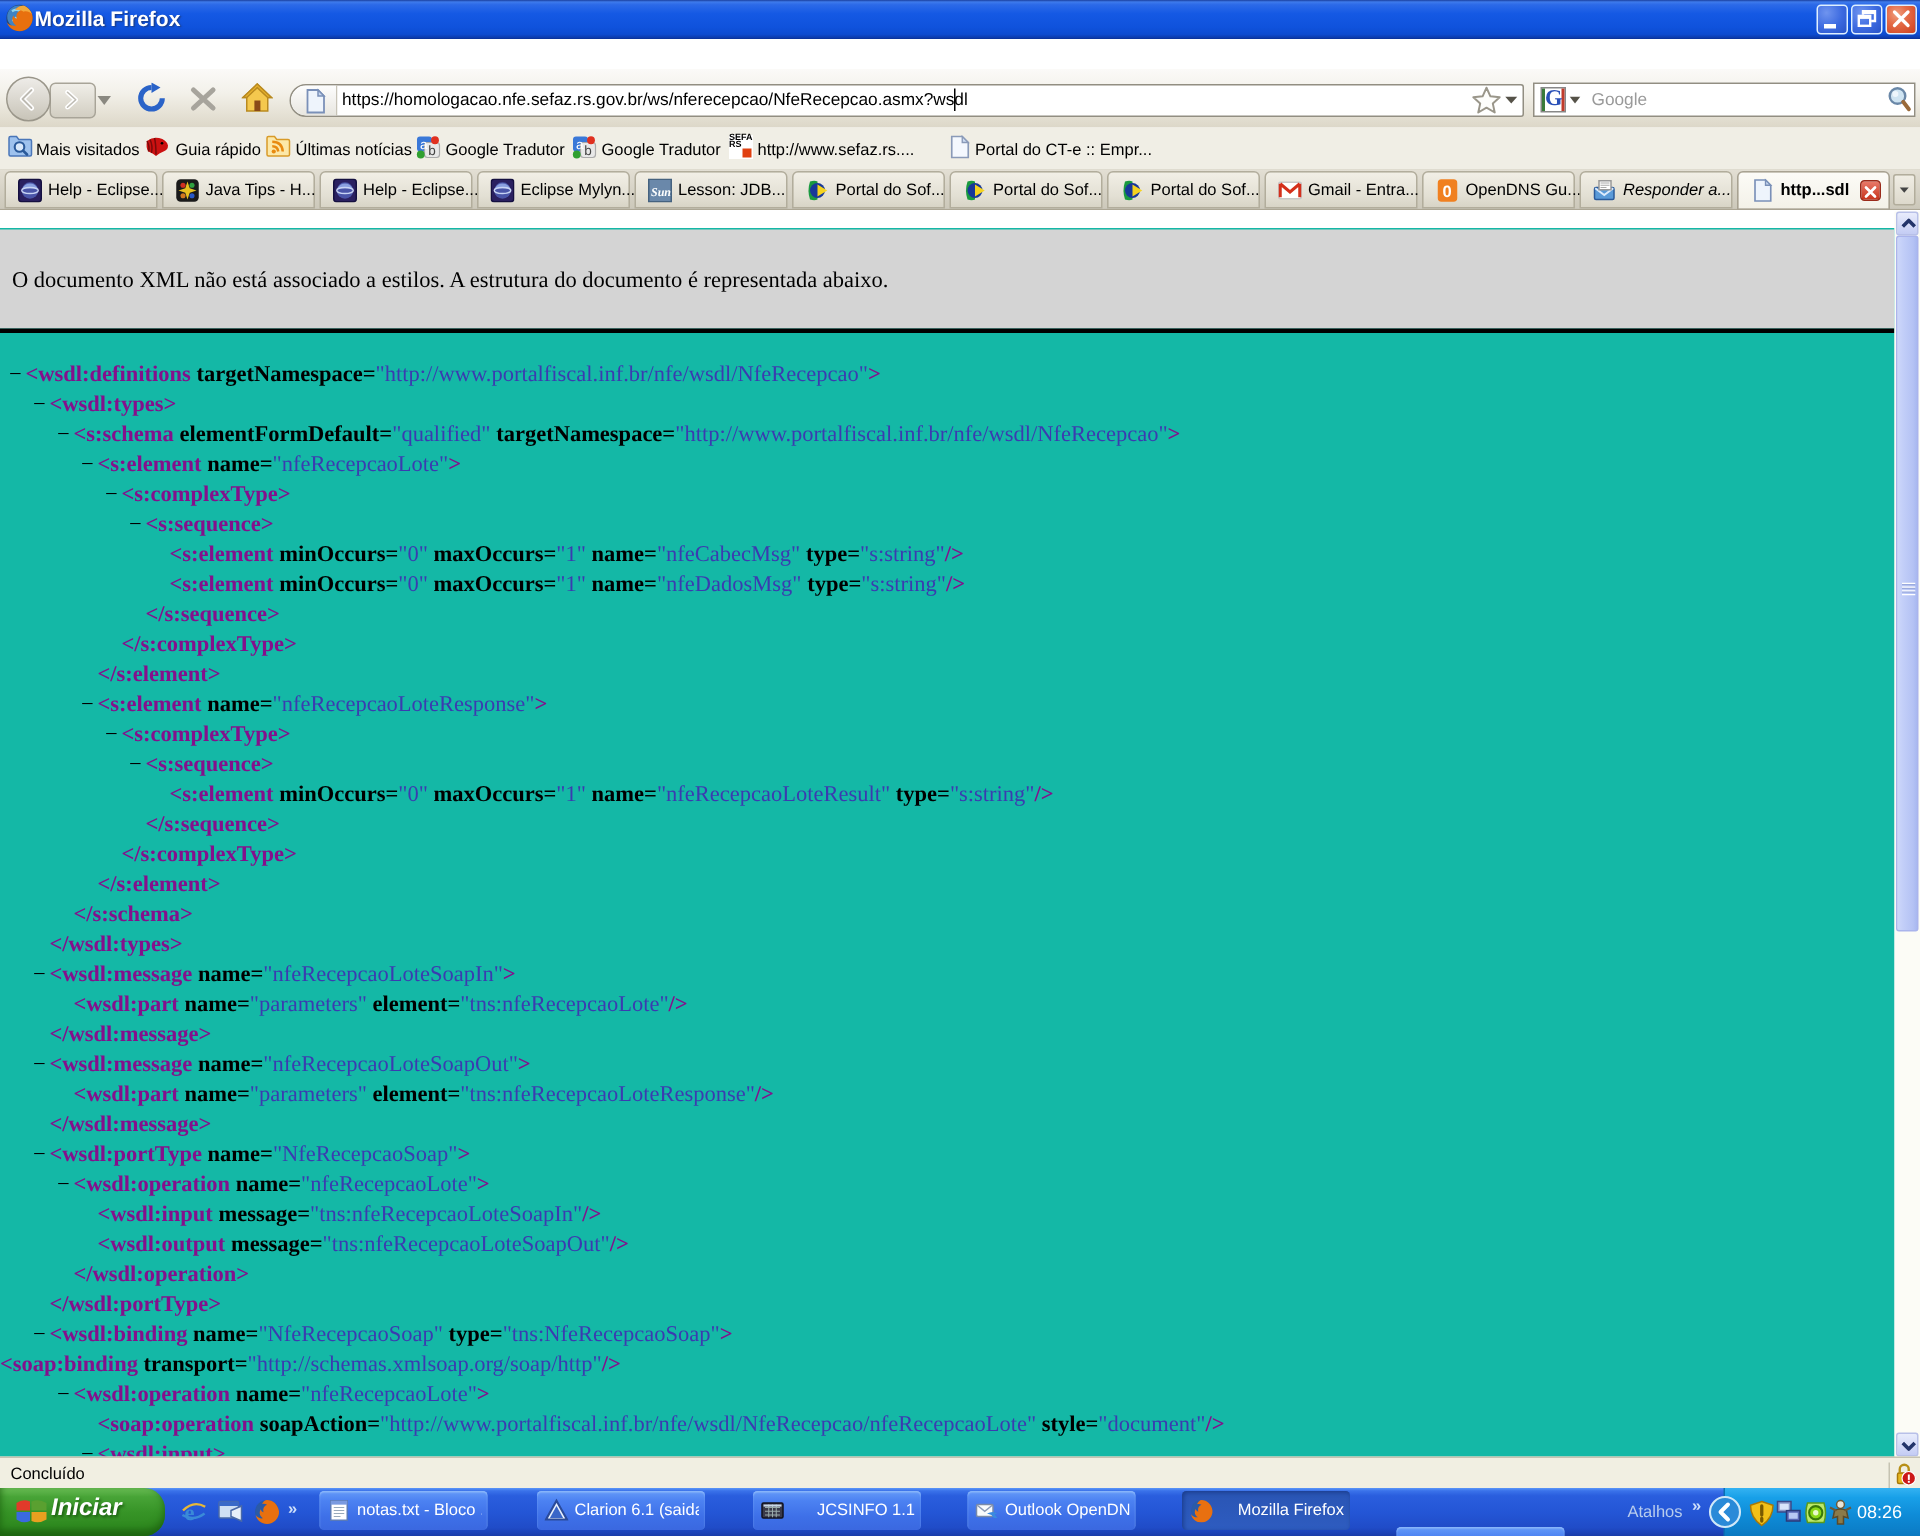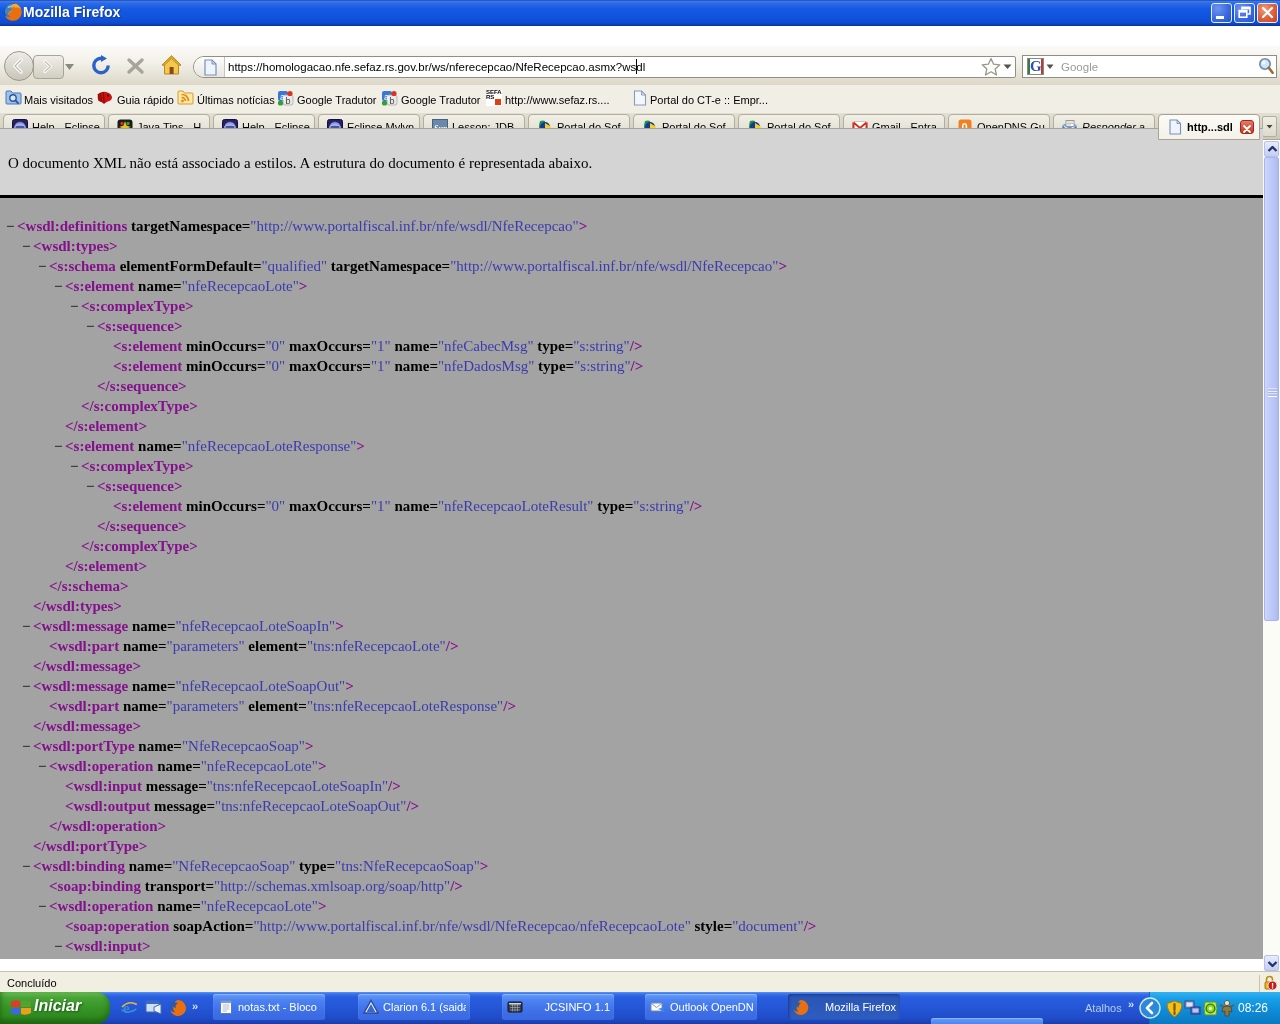--- a/index.html
+++ b/index.html
@@ -31,21 +31,21 @@
 #bookmarks .bt{position:absolute;top:9px;}
 
 
 #tabbar{left:0;top:113px;width:1280px;height:27px;background:linear-gradient(180deg,#e3dfd4 0%,#d5d1c4 60%,#ccc8ba 100%);border-bottom:1px solid #aca694;box-sizing:border-box;}
 .tab{position:absolute;top:1px;height:25px;width:102px;background:linear-gradient(180deg,#f2efe6 0%,#e2dfd3 70%,#d8d4c6 100%);border:1px solid #b2ad9c;border-radius:4px 4px 0 0;box-sizing:border-box;}
 .tab.active{background:linear-gradient(180deg,#fcfbf7 0%,#f3f1e8 100%);border-color:#a8a292;height:26px;z-index:3;}
 .tab .tlabel{position:absolute;left:28px;top:6px;font-size:11px;white-space:nowrap;overflow:hidden;}
 .tab .ticon{position:absolute;left:8px;top:4px;width:16px;height:16px;}
 
 
-#content{left:0;top:128px;width:1263px;height:831px;background:#a3a3a3;overflow:hidden;}
+#content{left:0;top:152px;width:1263px;height:831px;background:#14b8a6;overflow:hidden;}
 #notice{position:absolute;left:0;top:1px;width:1263px;height:66px;background:#d4d4d4;}
 #noticetext{position:absolute;left:8px;top:27px;font-family:"Liberation Serif",serif;font-size:15px;color:#000;}
 #blackline{position:absolute;left:0;top:67px;width:1263px;height:3px;background:#000;}
 #xml{position:absolute;left:0;top:88px;width:1263px;font-family:"Liberation Serif",serif;font-size:15px;color:#000;}
 #xml .ln{height:20px;line-height:20px;white-space:nowrap;}
 #xml .t{color:#84108c;font-weight:bold;}
 #xml .a{font-weight:bold;color:#000;}
 #xml .v{color:#3b3bb0;font-weight:normal;}
 #xml .m{display:inline-block;width:11px;font-weight:normal;color:#000;}
 
@@ -340,21 +340,21 @@
 <div class="ln" style="padding-left:22px"><span class="m">−</span><span class="t">&lt;wsdl:message</span><span class="a"> name</span><span class="a">=</span><span class="v">"nfeRecepcaoLoteSoapOut"</span><span class="t">&gt;</span></div>
 <div class="ln" style="padding-left:49px"><span class="t">&lt;wsdl:part</span><span class="a"> name</span><span class="a">=</span><span class="v">"parameters"</span><span class="a"> element</span><span class="a">=</span><span class="v">"tns:nfeRecepcaoLoteResponse"</span><span class="t">/&gt;</span></div>
 <div class="ln" style="padding-left:33px"><span class="t">&lt;/wsdl:message&gt;</span></div>
 <div class="ln" style="padding-left:22px"><span class="m">−</span><span class="t">&lt;wsdl:portType</span><span class="a"> name</span><span class="a">=</span><span class="v">"NfeRecepcaoSoap"</span><span class="t">&gt;</span></div>
 <div class="ln" style="padding-left:38px"><span class="m">−</span><span class="t">&lt;wsdl:operation</span><span class="a"> name</span><span class="a">=</span><span class="v">"nfeRecepcaoLote"</span><span class="t">&gt;</span></div>
 <div class="ln" style="padding-left:65px"><span class="t">&lt;wsdl:input</span><span class="a"> message</span><span class="a">=</span><span class="v">"tns:nfeRecepcaoLoteSoapIn"</span><span class="t">/&gt;</span></div>
 <div class="ln" style="padding-left:65px"><span class="t">&lt;wsdl:output</span><span class="a"> message</span><span class="a">=</span><span class="v">"tns:nfeRecepcaoLoteSoapOut"</span><span class="t">/&gt;</span></div>
 <div class="ln" style="padding-left:49px"><span class="t">&lt;/wsdl:operation&gt;</span></div>
 <div class="ln" style="padding-left:33px"><span class="t">&lt;/wsdl:portType&gt;</span></div>
 <div class="ln" style="padding-left:22px"><span class="m">−</span><span class="t">&lt;wsdl:binding</span><span class="a"> name</span><span class="a">=</span><span class="v">"NfeRecepcaoSoap"</span><span class="a"> type</span><span class="a">=</span><span class="v">"tns:NfeRecepcaoSoap"</span><span class="t">&gt;</span></div>
-<div class="ln" style="padding-left:49px"><span class="t">&lt;soap:binding</span><span class="a"> transport</span><span class="a">=</span><span class="v">"http://schemas.xmlsoap.org/soap/http"</span><span class="t">/&gt;</span></div>
+<div class="ln" style=""><span class="t">&lt;soap:binding</span><span class="a"> transport</span><span class="a">=</span><span class="v">"http://schemas.xmlsoap.org/soap/http"</span><span class="t">/&gt;</span></div>
 <div class="ln" style="padding-left:38px"><span class="m">−</span><span class="t">&lt;wsdl:operation</span><span class="a"> name</span><span class="a">=</span><span class="v">"nfeRecepcaoLote"</span><span class="t">&gt;</span></div>
 <div class="ln" style="padding-left:65px"><span class="t">&lt;soap:operation</span><span class="a"> soapAction</span><span class="a">=</span><span class="v">"http://www.portalfiscal.inf.br/nfe/wsdl/NfeRecepcao/nfeRecepcaoLote"</span><span class="a"> style</span><span class="a">=</span><span class="v">"document"</span><span class="t">/&gt;</span></div>
 <div class="ln" style="padding-left:54px"><span class="m">−</span><span class="t">&lt;wsdl:input&gt;</span></div>
 </div>
 </div>
 
 <div class="abs" id="scroll">
   <div class="sbtn" style="top:0;"><svg width="15" height="15" viewBox="0 0 15 15">
           <path d="M3.5 9 L7.5 5 L11.5 9" fill="none" stroke="#24356a" stroke-width="2.4" stroke-linejoin="round"></path>
         </svg></div>

